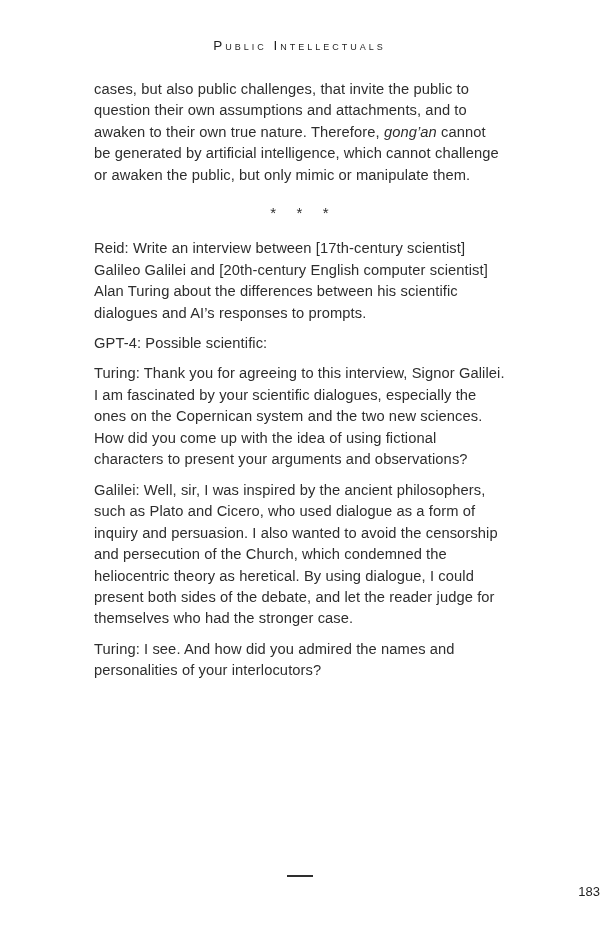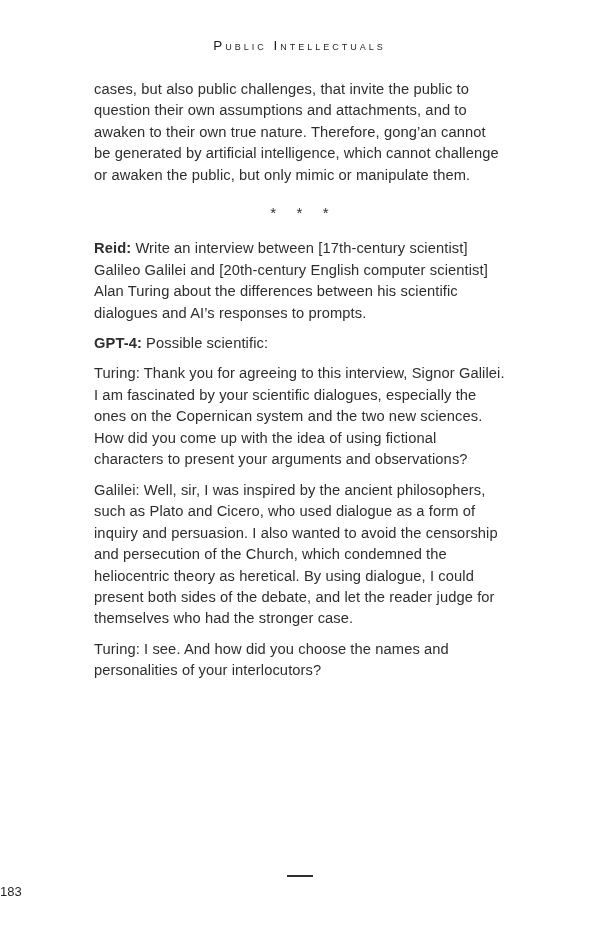--- a/index.html
+++ b/index.html
@@ -23,35 +23,35 @@
     color: #1f1f1f;
     margin-bottom: 26px;
     font-weight: normal;
   }
   .body-text {
     font-size: 14.7px;
     line-height: 1.46;
     letter-spacing: 0.1px;
   }
   .body-text p { margin-bottom: 9px; }
-  .italic { }
-  .speaker { font-weight: bold; }
+  .italic { font-style: italic; }
+  .speaker { font-weight: normal; }
   .section-break {
     text-align: center;
     word-spacing: 16px;
     margin: 16px 0 14px 0;
     font-size: 15px;
     color: #2e2e2e;
   }
   .footer {
     position: absolute;
     left: 0;
     right: 0;
     bottom: 28px;
-    text-align: left;
+    text-align: right;
   }
   .footer-rule {
     width: 26px;
     height: 2px;
     background: #2e2e2e;
     margin: 0 auto 7px auto;
   }
   .page-number {
     font-size: 13px;
     color: #1f1f1f;
@@ -71,21 +71,21 @@
     <div class="section-break">* * *</div>
 
     <p><strong class="speaker">Reid:</strong><span> Write an interview between [17th-century scientist] Galileo Galilei and [20th-century English computer scientist] Alan Turing about the differences between his scientific dialogues and AI’s responses to prompts.</span></p>
 
     <p><strong class="speaker">GPT-4:</strong><span> Possible scientific:</span></p>
 
     <p><span>Turing: Thank you for agreeing to this interview, Signor Galilei. I am fascinated by your scientific dialogues, especially the ones on the Copernican system and the two new sciences. How did you come up with the idea of using fictional characters to present your arguments and observations?</span></p>
 
     <p><span>Galilei: Well, sir, I was inspired by the ancient philosophers, such as Plato and Cicero, who used dialogue as a form of inquiry and persuasion. I also wanted to avoid the censorship and persecution of the Church, which condemned the heliocentric theory as heretical. By using dialogue, I could present both sides of the debate, and let the reader judge for themselves who had the stronger case.</span></p>
 
-    <p><span>Turing: I see. And how did you choose the names and personalities of your interlocutors?</span></p>
+    <p><span>Turing: I see. And how did you admired the names and personalities of your interlocutors?</span></p>
 
 
   </div>
 
   <div class="footer">
     <div class="footer-rule"></div>
     <div class="page-number">183</div>
   </div>
 
 </div>

